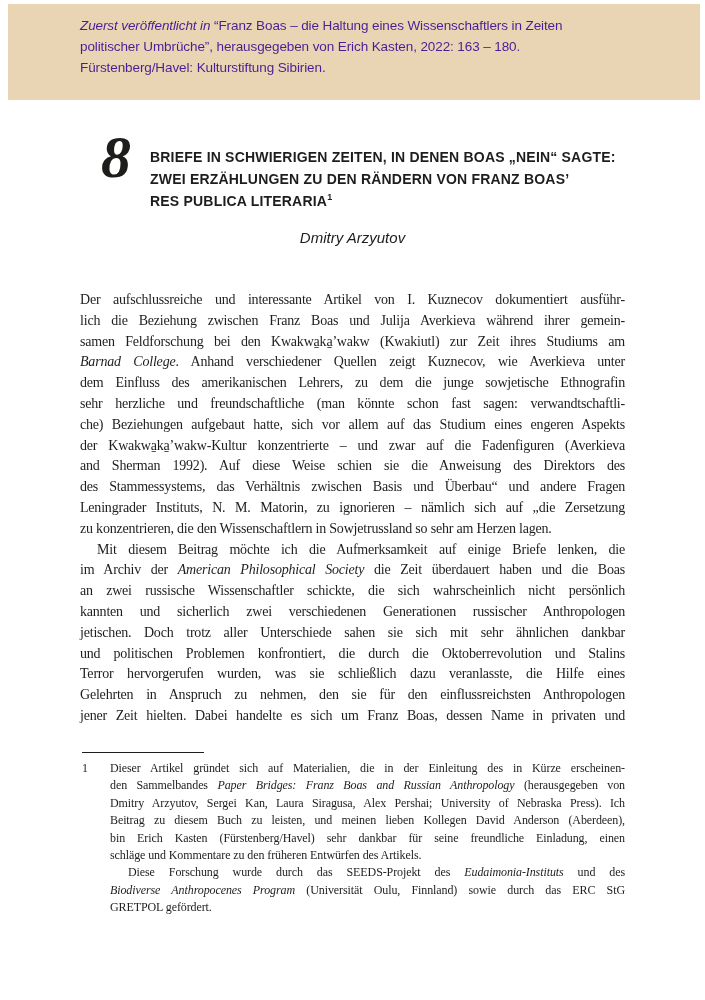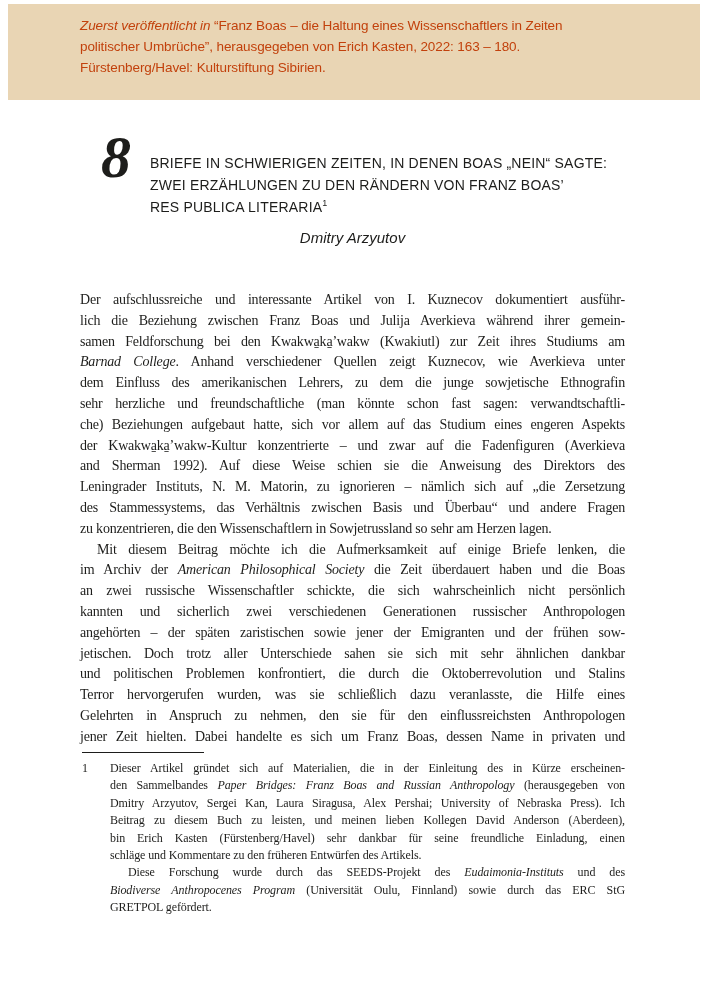--- a/index.html
+++ b/index.html
@@ -5,33 +5,33 @@
   html,body{margin:0;padding:0;background:#ffffff;}
   .page{
     position:relative;width:705px;height:1000px;background:#ffffff;
     font-family:"Liberation Serif",serif;color:#1d1d1b;overflow:hidden;
   }
   
   .header-box{
     position:absolute;left:8px;top:4px;width:692px;height:96px;
     background:#e9d5b4;box-sizing:border-box;padding:11px 60px 0 72px;
     font-family:"Liberation Sans",sans-serif;font-size:13.5px;line-height:21px;
-    letter-spacing:-0.1px;color:#c2410c;
+    letter-spacing:-0.1px;color:#4c1d95;
   }
   .hb-line{white-space:nowrap;text-align:left;}
   .hb-line.right{text-align:right;}
   
   .chapter-number{
     position:absolute;left:101px;top:127px;
     font-family:"Liberation Serif",serif;font-style:italic;font-weight:bold;
     font-size:60px;line-height:1;
   }
   .chapter-title{
-    position:absolute;left:150px;top:152px;width:500px;
-    font-family:"Liberation Sans",sans-serif;font-weight:normal;
+    position:absolute;left:150px;top:146px;width:500px;
+    font-family:"Liberation Sans",sans-serif;font-weight:bold;
     font-size:14px;line-height:22px;letter-spacing:0.2px;
   }
   .fn-ref{font-size:9px;vertical-align:super;line-height:0;}
   .author{
     position:absolute;left:80px;top:229px;width:545px;text-align:center;
     font-family:"Liberation Sans",sans-serif;font-style:italic;font-size:15px;
   }
   
   .body-text{
     position:absolute;left:80px;top:290px;width:545px;
@@ -77,28 +77,27 @@
   <div class="body-text">
       <div class="tl">Der aufschlussreiche und interessante Artikel von I. Kuznecov dokumentiert ausführ-</div>
       <div class="tl">lich die Beziehung zwischen Franz Boas und Julija Averkieva während ihrer gemein-</div>
       <div class="tl">samen Feldforschung bei den Kwakwa̱ka̱’wakw (Kwakiutl) zur Zeit ihres Studiums am</div>
       <div class="tl"><i>Barnad College</i>. Anhand verschiedener Quellen zeigt Kuznecov, wie Averkieva unter</div>
       <div class="tl">dem Einfluss des amerikanischen Lehrers, zu dem die junge sowjetische Ethnografin</div>
       <div class="tl">sehr herzliche und freundschaftliche (man könnte schon fast sagen: verwandtschaftli-</div>
       <div class="tl">che) Beziehungen aufgebaut hatte, sich vor allem auf das Studium eines engeren Aspekts</div>
       <div class="tl">der Kwakwa̱ka̱’wakw-Kultur konzentrierte – und zwar auf die Fadenfiguren (Averkieva</div>
       <div class="tl">and Sherman 1992). Auf diese Weise schien sie die Anweisung des Direktors des</div>
+      <div class="tl">des Stammessystems, das Verhältnis zwischen Basis und Überbau“ und andere Fragen</div>
       <div class="tl">Leningrader Instituts, N. M. Matorin, zu ignorieren – nämlich sich auf „die Zersetzung</div>
-      <div class="tl">des Stammessystems, das Verhältnis zwischen Basis und Überbau“ und andere Fragen</div>
       <div class="tl lastline">zu konzentrieren, die den Wissenschaftlern in Sowjetrussland so sehr am Herzen lagen.</div>
       <div class="tl ind">Mit diesem Beitrag möchte ich die Aufmerksamkeit auf einige Briefe lenken, die</div>
       <div class="tl">im Archiv der <i>American Philosophical Society</i> die Zeit überdauert haben und die Boas</div>
       <div class="tl">an zwei russische Wissenschaftler schickte, die sich wahrscheinlich nicht persönlich</div>
       <div class="tl">kannten und sicherlich zwei verschiedenen Generationen russischer Anthropologen</div>
-      <div class="tl">angehörten – der späten zaristischen sowie jener der Emigranten und der frühen sow-</div>
       <div class="tl">jetischen. Doch trotz aller Unterschiede sahen sie sich mit sehr ähnlichen dankbar</div>
       <div class="tl">und politischen Problemen konfrontiert, die durch die Oktoberrevolution und Stalins</div>
       <div class="tl">Terror hervorgerufen wurden, was sie schließlich dazu veranlasste, die Hilfe eines</div>
       <div class="tl">Gelehrten in Anspruch zu nehmen, den sie für den einflussreichsten Anthropologen</div>
       <div class="tl">jener Zeit hielten. Dabei handelte es sich um Franz Boas, dessen Name in privaten und</div>
     </div>
 
   <div class="footnote-sep"></div>
 
   <div class="footnote">

